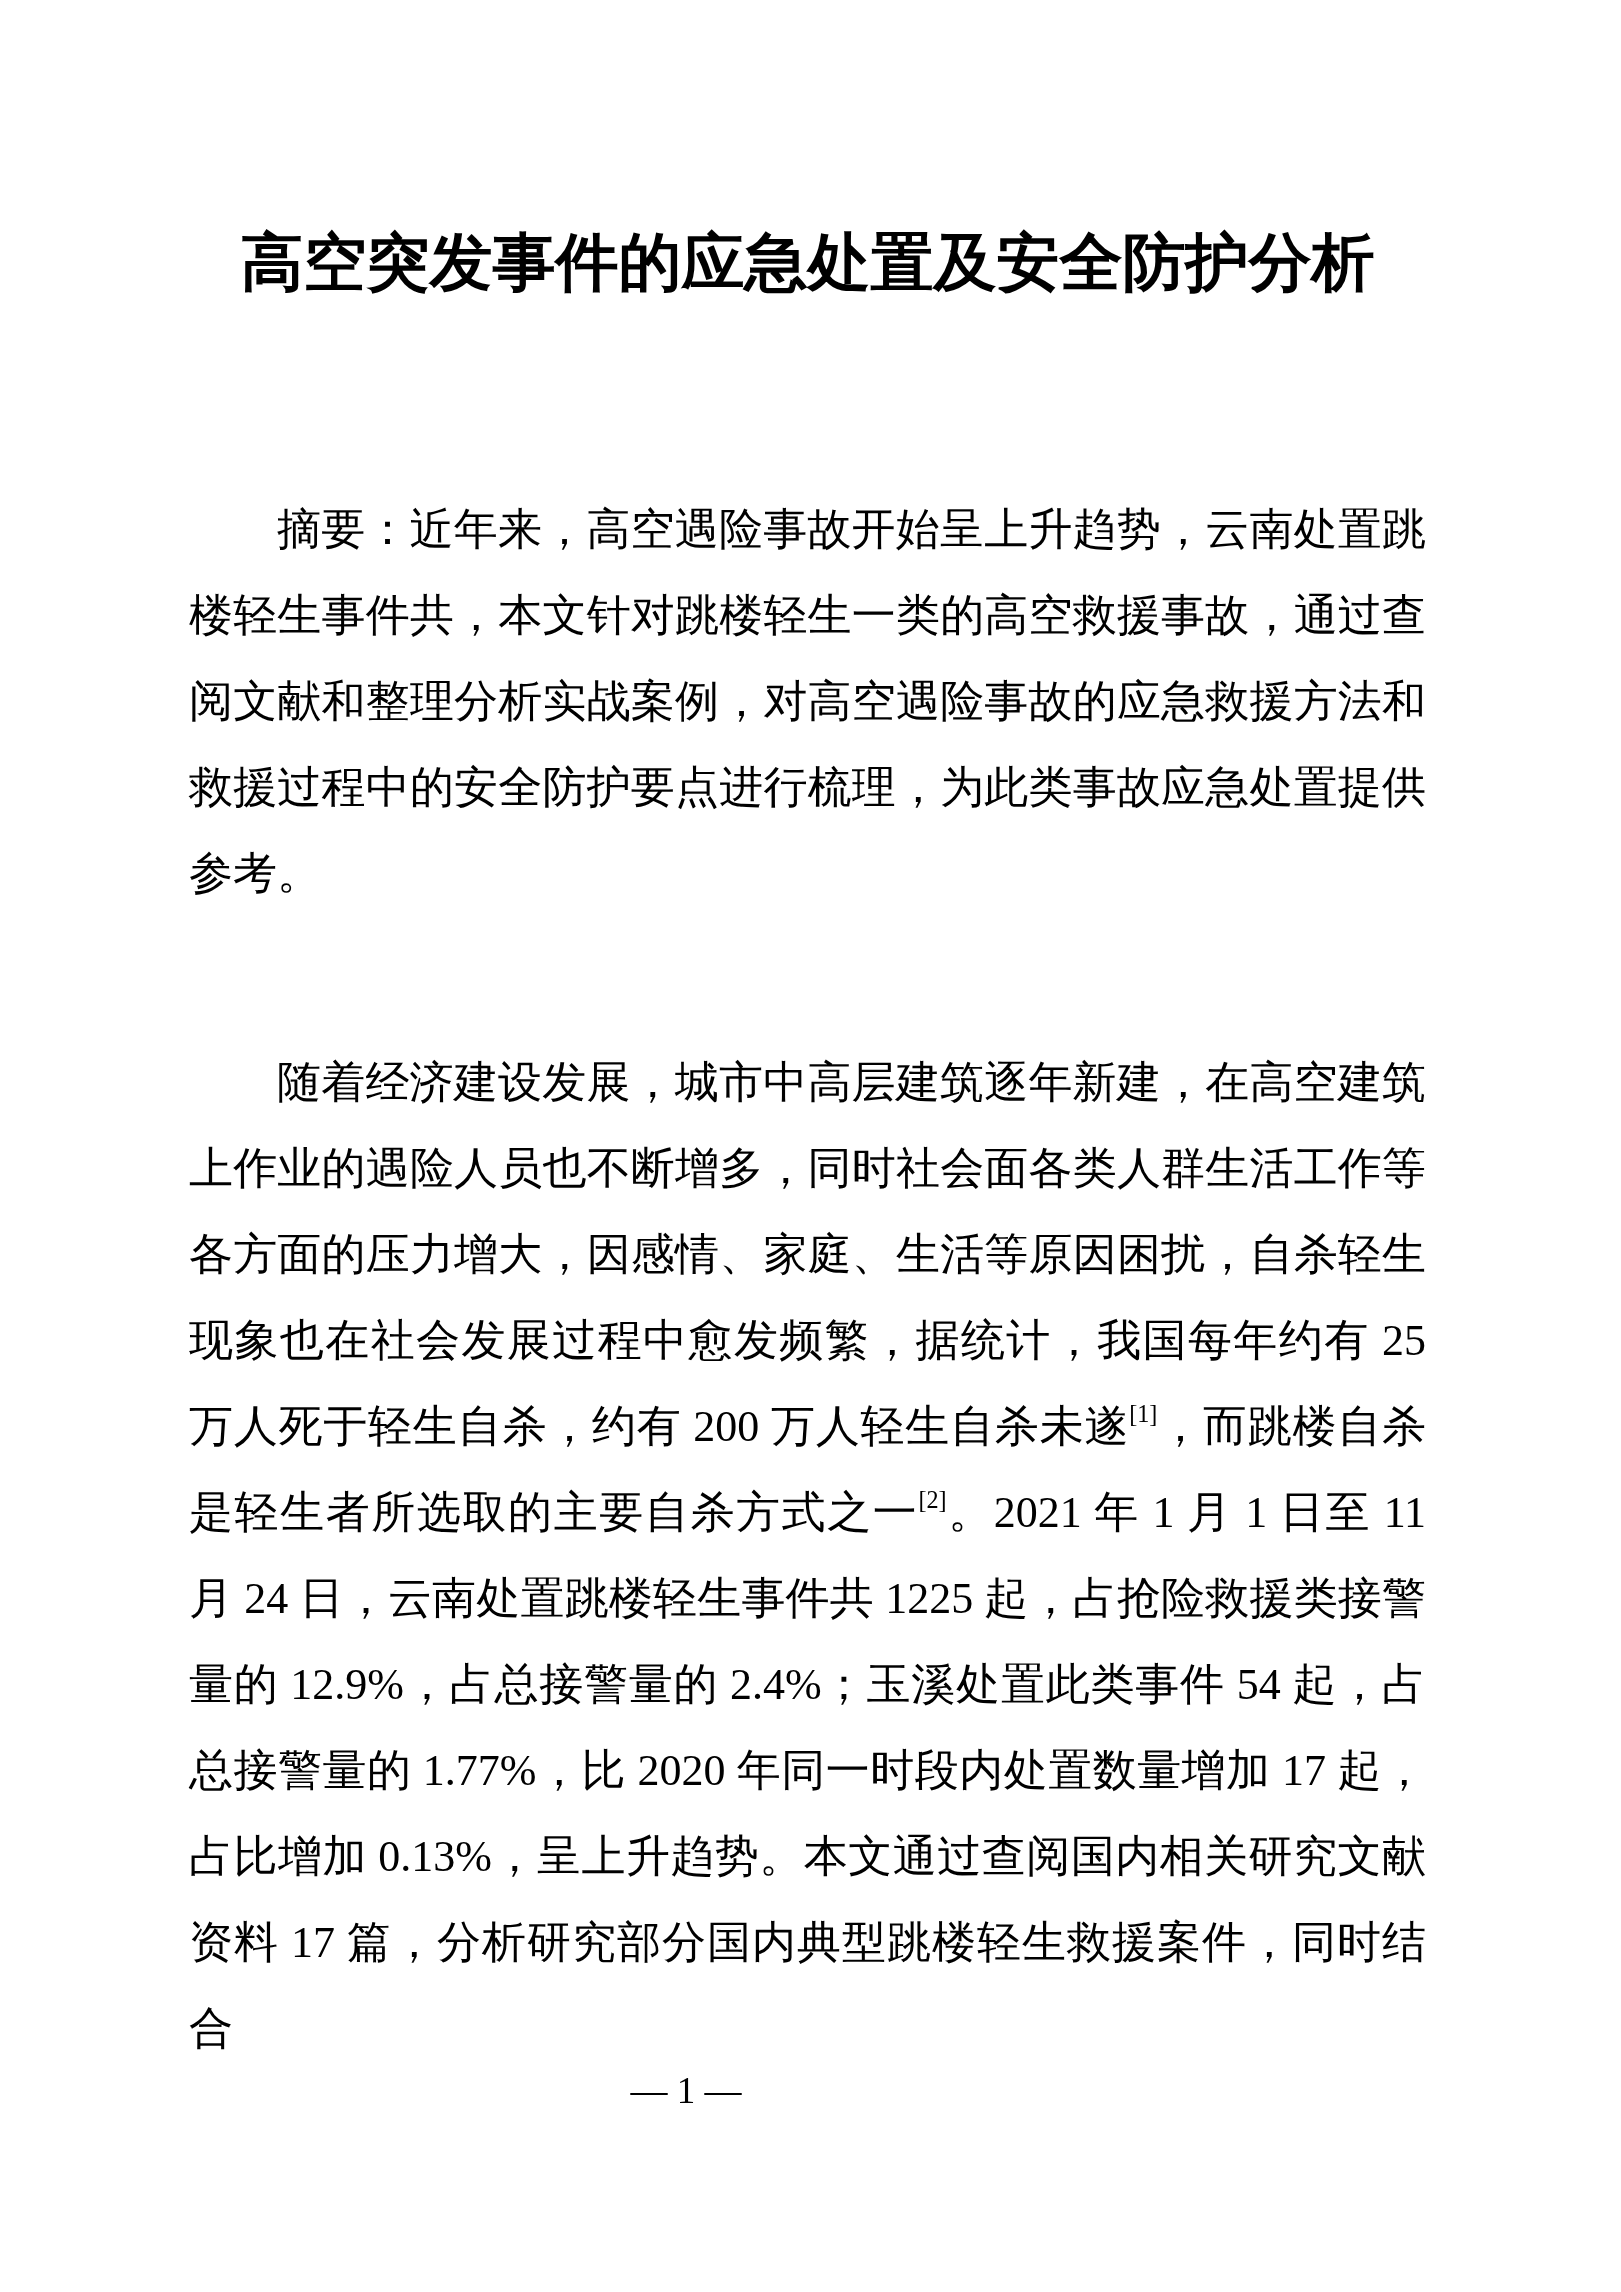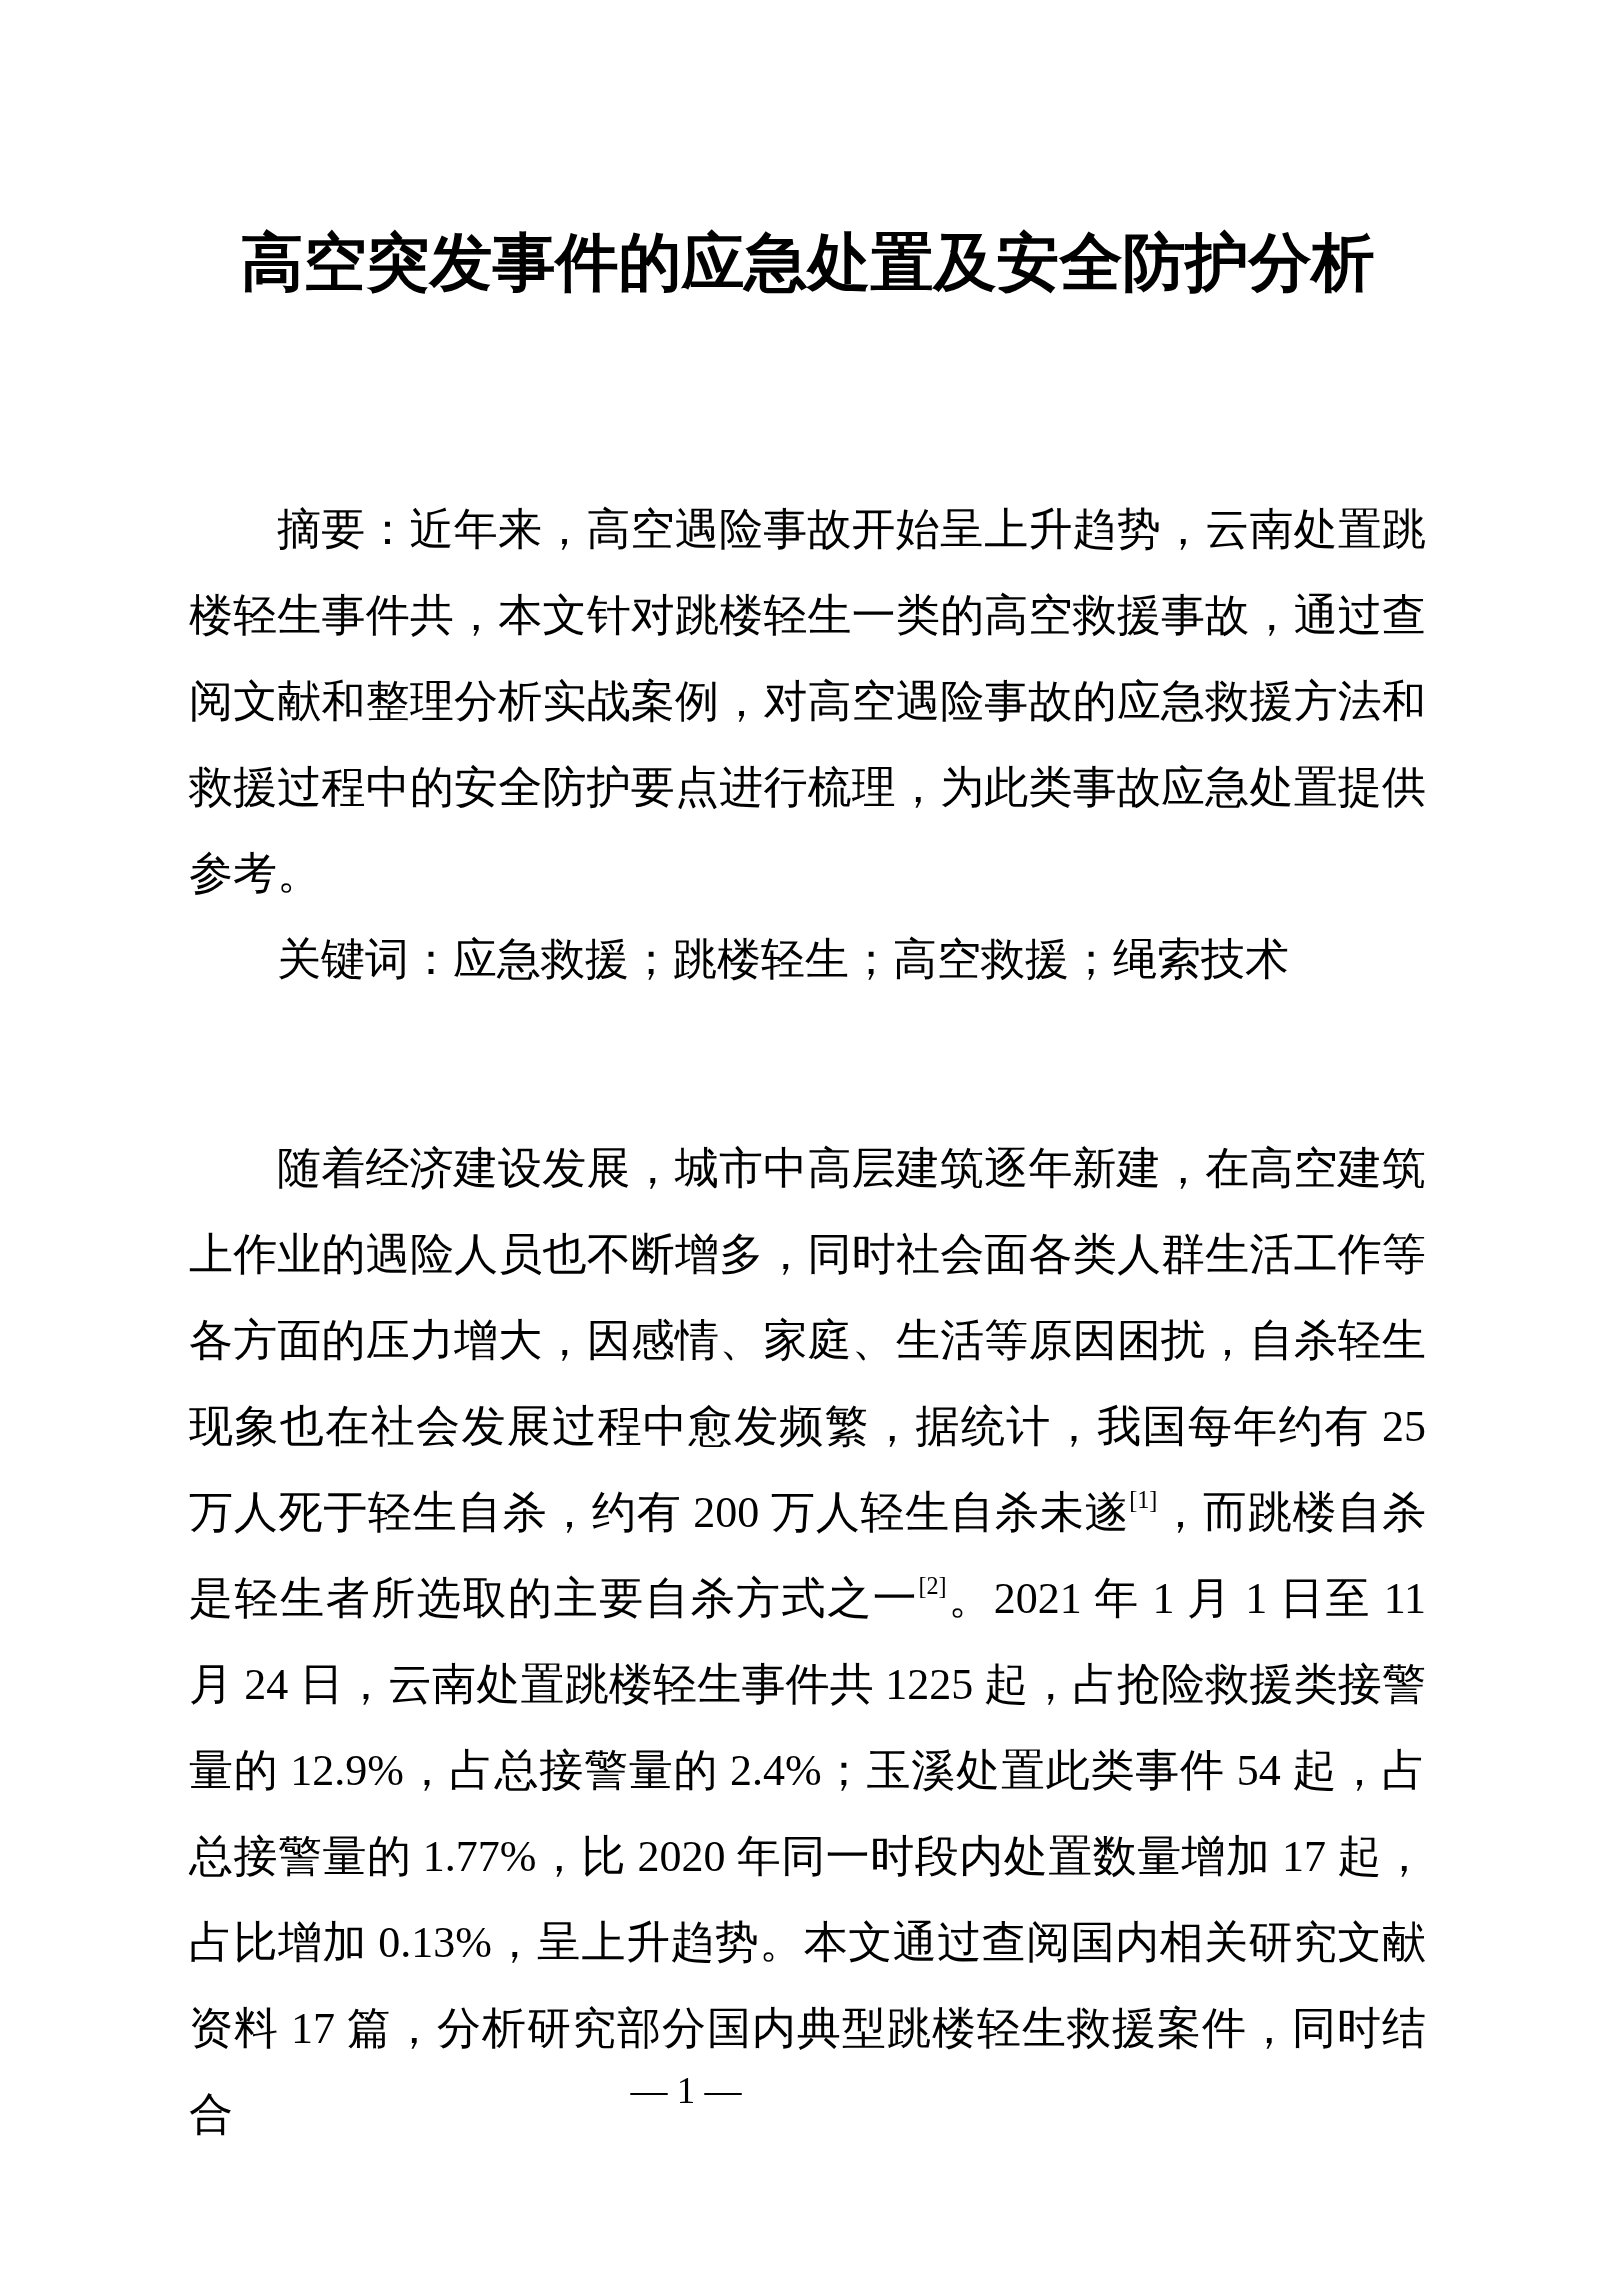--- a/index.html
+++ b/index.html
@@ -70,20 +70,19 @@
 </style>
 </head>
 <body>
 
 <div class="page">
   <div class="content">
     <h1 class="doc-title">高空突发事件的应急处置及安全防护分析</h1>
 
     <p class="para abstract-para">摘要：近年来，高空遇险事故开始呈上升趋势，云南处置跳楼轻生事件共，本文针对跳楼轻生一类的高空救援事故，通过查阅文献和整理分析实战案例，对高空遇险事故的应急救援方法和救援过程中的安全防护要点进行梳理，为此类事故应急处置提供参考。</p>
 
-    <p class="para keywords-para">关键词：应急救援；跳楼轻生；高空救援；绳索技术</p>
 
     <p class="para body-para"><span>随着经济建设发展，城市中高层建筑逐年新建，在高空建筑上作业的遇险人员也不断增多，同时社会面各类人群生活工作等各方面的压力增大，因感情、家庭、生活等原因困扰，自杀轻生现象也在社会发展过程中愈发频繁，据统计，我国每年约有 25 万人死于轻生自杀，约有 200 万人轻生自杀未遂</span><sup class="citation-ref">[1]</sup><span>，而跳楼自杀是轻生者所选取的主要自杀方式之一</span><sup class="citation-ref">[2]</sup><span>。2021 年 1 月 1 日至 11 月 24 日，云南处置跳楼轻生事件共 1225 起，占抢险救援类接警量的 12.9%，占总接警量的 2.4%；玉溪处置此类事件 54 起，占总接警量的 1.77%，比 2020 年同一时段内处置数量增加 17 起，占比增加 0.13%，呈上升趋势。本文通过查阅国内相关研究文献资料 17 篇，分析研究部分国内典型跳楼轻生救援案件，同时结合</span></p>
   </div>
 
   <div class="page-footer">— 1 —</div>
 </div>
 
 
 </body></html>

